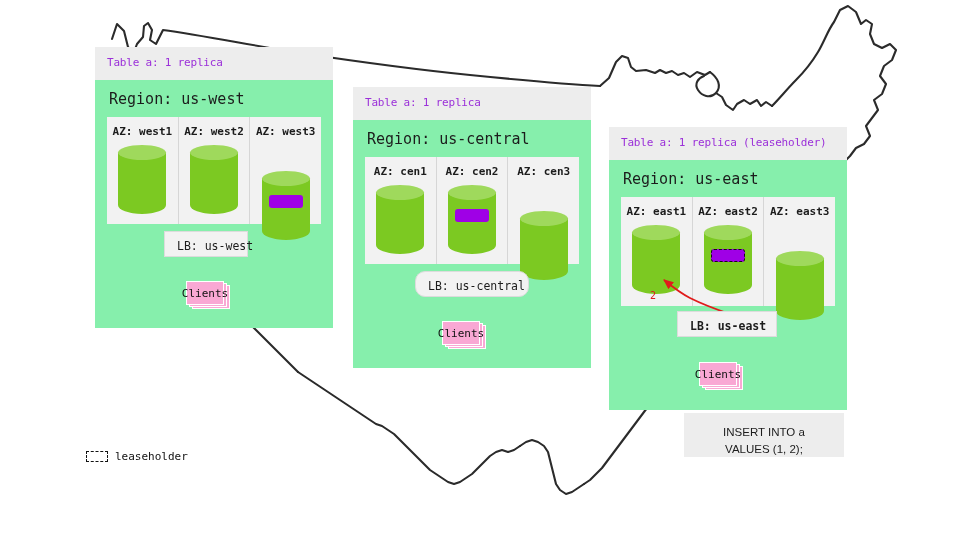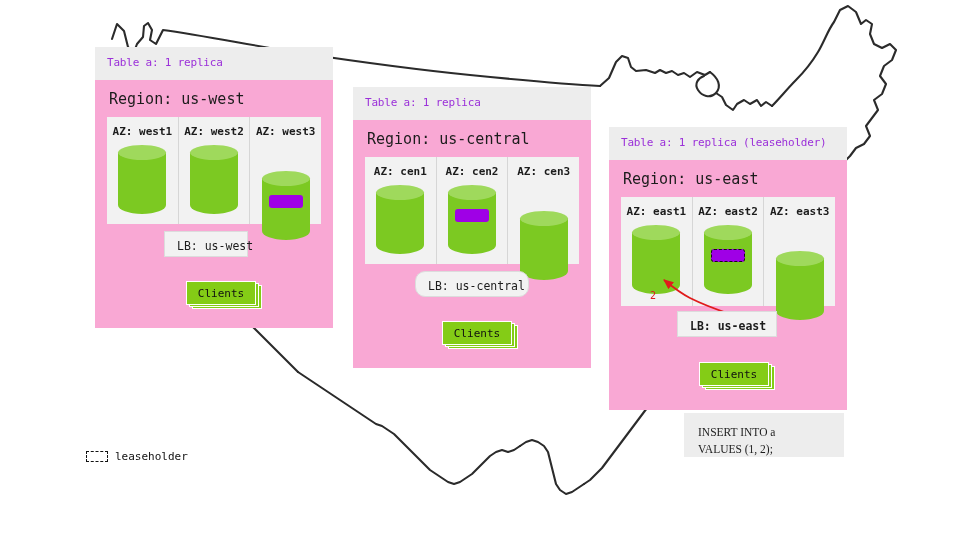--- a/index.html
+++ b/index.html
@@ -18,21 +18,21 @@
   #usmap {
     position: absolute;
     left: 0; top: 0;
     width: 960px; height: 540px;
     pointer-events: none;
   }
 
   
   .region-panel {
     position: absolute;
-    background: #f9a8d4;
+    background: #86efac;
     box-sizing: border-box;
   }
   .panel-title-bar {
     background: #ededed;
     padding: 9px 12px 8px 12px;
     box-sizing: border-box;
   }
   .panel-title-text {
     color: #9b30d9;
     font-size: 11px;
@@ -121,23 +121,23 @@
   }
 
   
   .clients-stack {
     position: absolute;
     width: 64px;
     height: 28px;
   }
   .clients-card {
     position: absolute;
-    width: 70px;
+    width: 38px;
     height: 24px;
-    background: #84cc16;
+    background: #f9a8d4;
     border: 1.5px solid #ffffff;
     box-sizing: border-box;
   }
   .clients-card.c3 { left: 6px; top: 4px; }
   .clients-card.c2 { left: 3px; top: 2px; }
   .clients-card.c1 {
     left: 0px; top: 0px;
     display: flex;
     align-items: center;
     justify-content: center;
@@ -152,23 +152,24 @@
   
   .sql-box {
     position: absolute;
     background: #ededed;
     padding: 11px 14px;
     box-sizing: border-box;
   }
   .sql-line {
     font-size: 11.5px;
     color: #1c1c1c;
-    font-family: Liberation Serif, serif;
+    font-family: Liberation Sans, sans-serif;
     line-height: 1.45;
     white-space: pre;
+    text-align: center;
   }
 
   
   .legend {
     position: absolute;
     display: flex;
     align-items: center;
     gap: 7px;
   }
   .legend-swatch {

